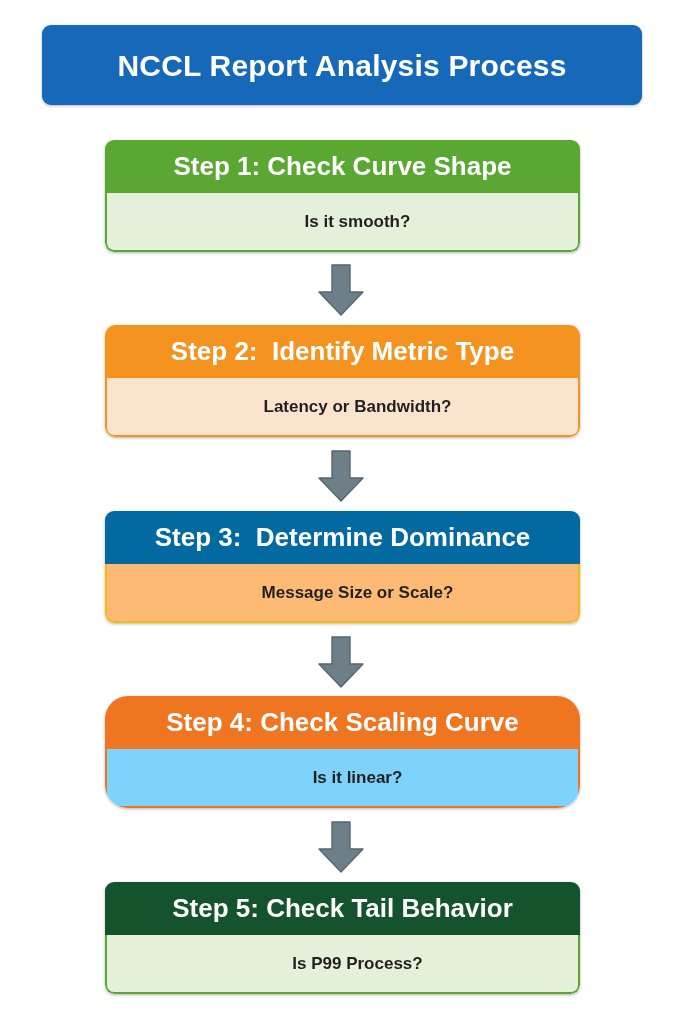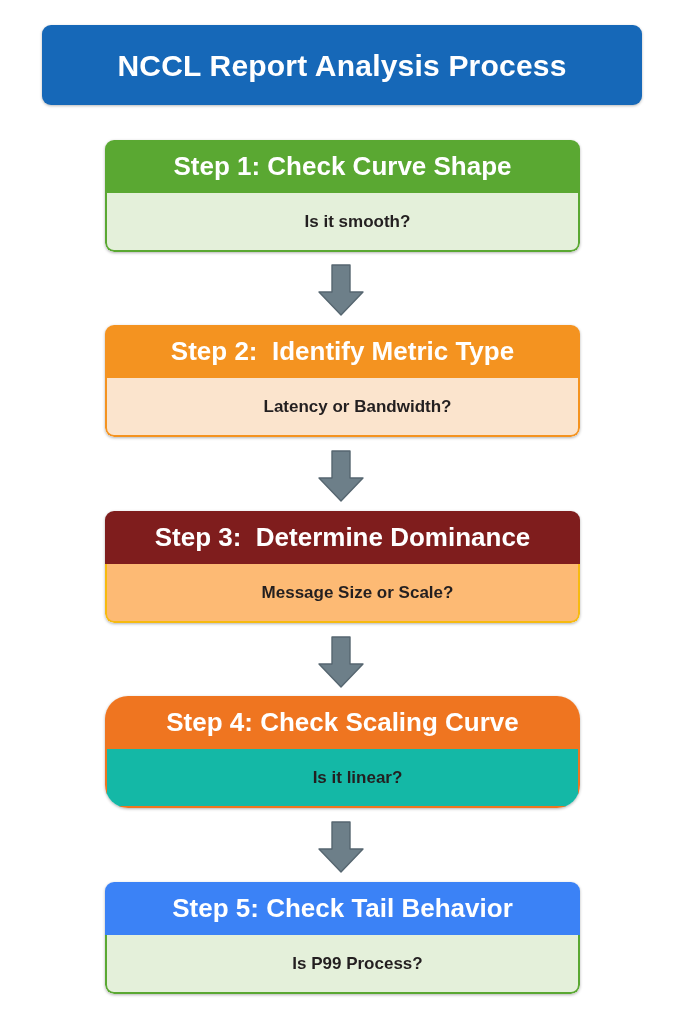--- a/index.html
+++ b/index.html
@@ -86,21 +86,21 @@
   .step-body-text {
     color: #231f20;
     font-size: 17px;
     font-weight: bold;
     text-align: center;
     line-height: 1.15;
   }
 
   
   .step-1 { top: 140px; }
-  .step-2 { top: 325px; }
+  .step-2 { top: 325px; border-radius: 11px; }
   .step-3 { top: 511px; }
   .step-4 { top: 696px; border-radius: 23px; }
   .step-5 { top: 882px; }
 
   
   .flow-arrow {
     position: absolute;
     left: 318px;
     width: 46px;
     height: 52px;
@@ -144,51 +144,51 @@
     </div>
   </div>
 
   <div class="flow-arrow arrow-2">
     <svg viewBox="0 0 46 52" xmlns="http://www.w3.org/2000/svg" aria-hidden="true">
       <polygon points="14,1 32,1 32,28 45,28 23,51 1,28 14,28" fill="#6d7f89" stroke="#566670" stroke-width="1.4" stroke-linejoin="round"></polygon>
     </svg>
   </div>
 
   <div class="step-card step-3">
-    <div class="step-header" style="background: #7f1d1d;">
+    <div class="step-header" style="background: #0369a1;">
       <span class="step-header-text">Step 3:  Determine Dominance</span>
     </div>
     <div class="step-body" style="background: #fdba74; border-color: rgb(246, 186, 16);">
       <span class="step-body-text">Message Size or Scale?</span>
     </div>
   </div>
 
   <div class="flow-arrow arrow-3">
     <svg viewBox="0 0 46 52" xmlns="http://www.w3.org/2000/svg" aria-hidden="true">
       <polygon points="14,1 32,1 32,28 45,28 23,51 1,28 14,28" fill="#6d7f89" stroke="#566670" stroke-width="1.4" stroke-linejoin="round"></polygon>
     </svg>
   </div>
 
   <div class="step-card step-4">
     <div class="step-header" style="background: rgb(239, 117, 32);">
       <span class="step-header-text">Step 4: Check Scaling Curve</span>
     </div>
-    <div class="step-body" style="background: #14b8a6; border-color: rgb(239, 117, 32);">
+    <div class="step-body" style="background: #7dd3fc; border-color: rgb(239, 117, 32);">
       <span class="step-body-text">Is it linear?</span>
     </div>
   </div>
 
   <div class="flow-arrow arrow-4">
     <svg viewBox="0 0 46 52" xmlns="http://www.w3.org/2000/svg" aria-hidden="true">
       <polygon points="14,1 32,1 32,28 45,28 23,51 1,28 14,28" fill="#6d7f89" stroke="#566670" stroke-width="1.4" stroke-linejoin="round"></polygon>
     </svg>
   </div>
 
   <div class="step-card step-5">
-    <div class="step-header" style="background: #3b82f6;">
+    <div class="step-header" style="background: #14532d;">
       <span class="step-header-text">Step 5: Check Tail Behavior</span>
     </div>
     <div class="step-body" style="background: rgb(228, 240, 218); border-color: rgb(90, 168, 50);">
       <span class="step-body-text">Is P99 Process?</span>
     </div>
   </div>
 
 </div>
 
 </body></html>

